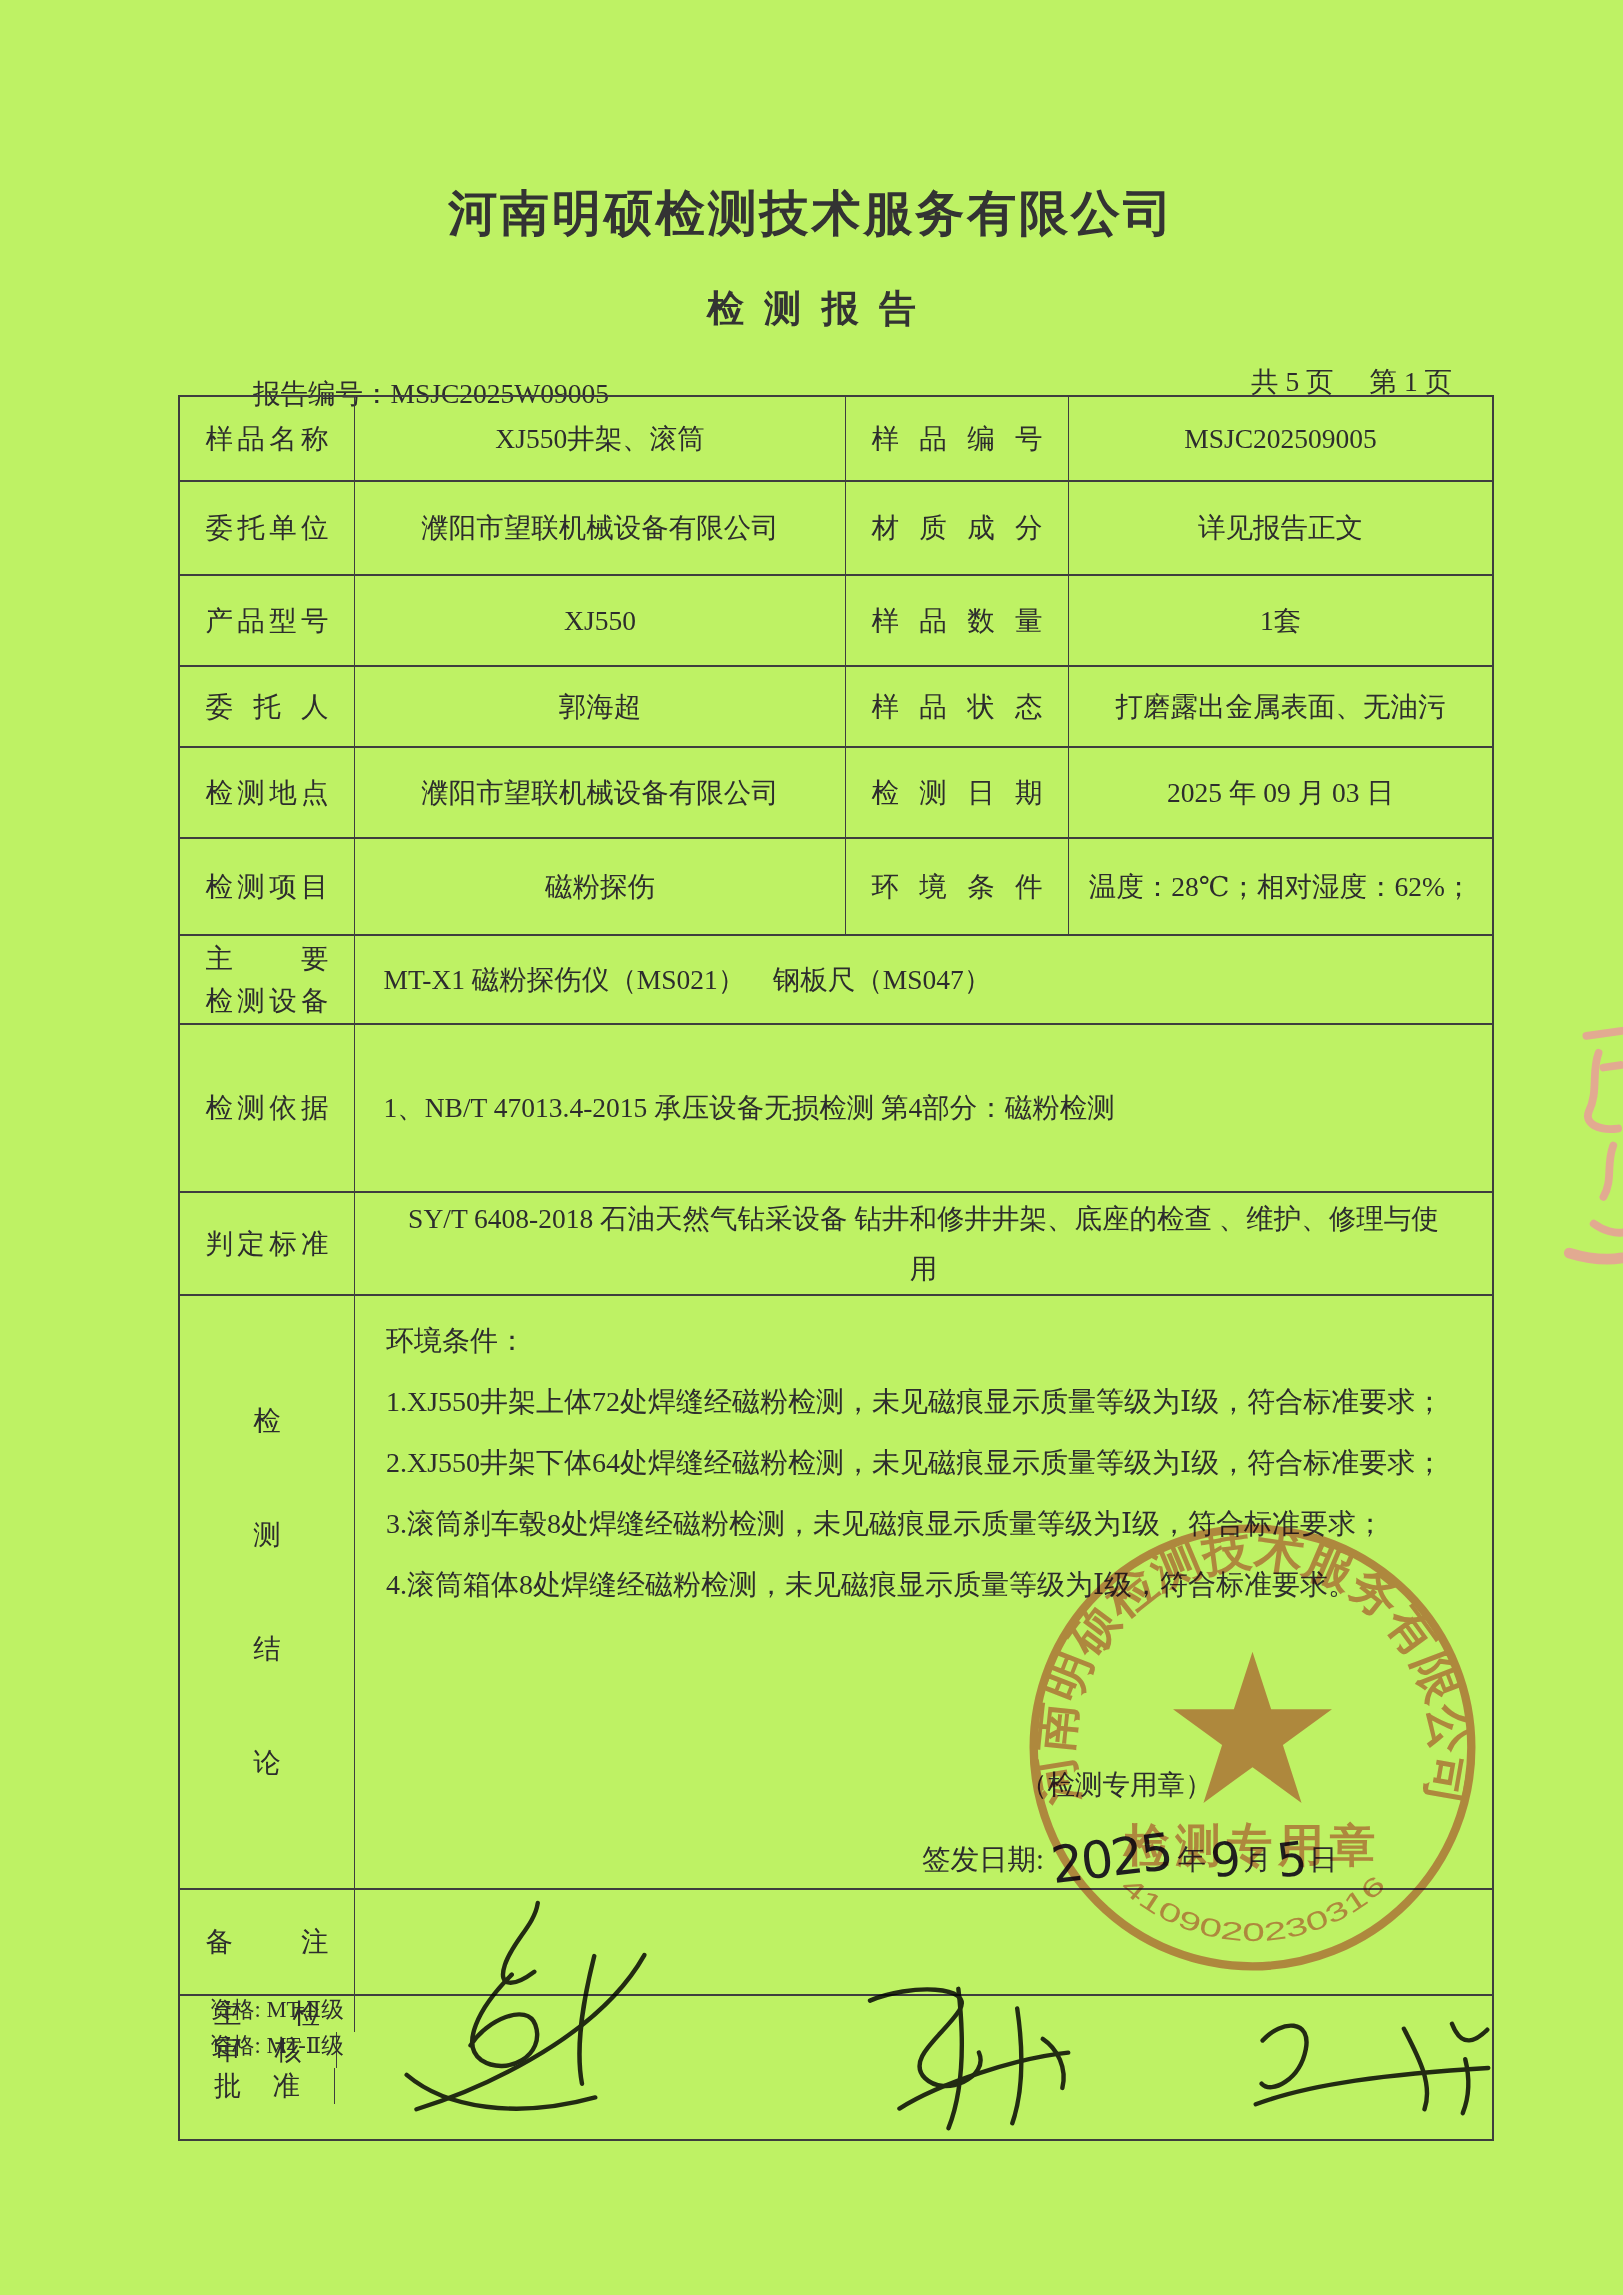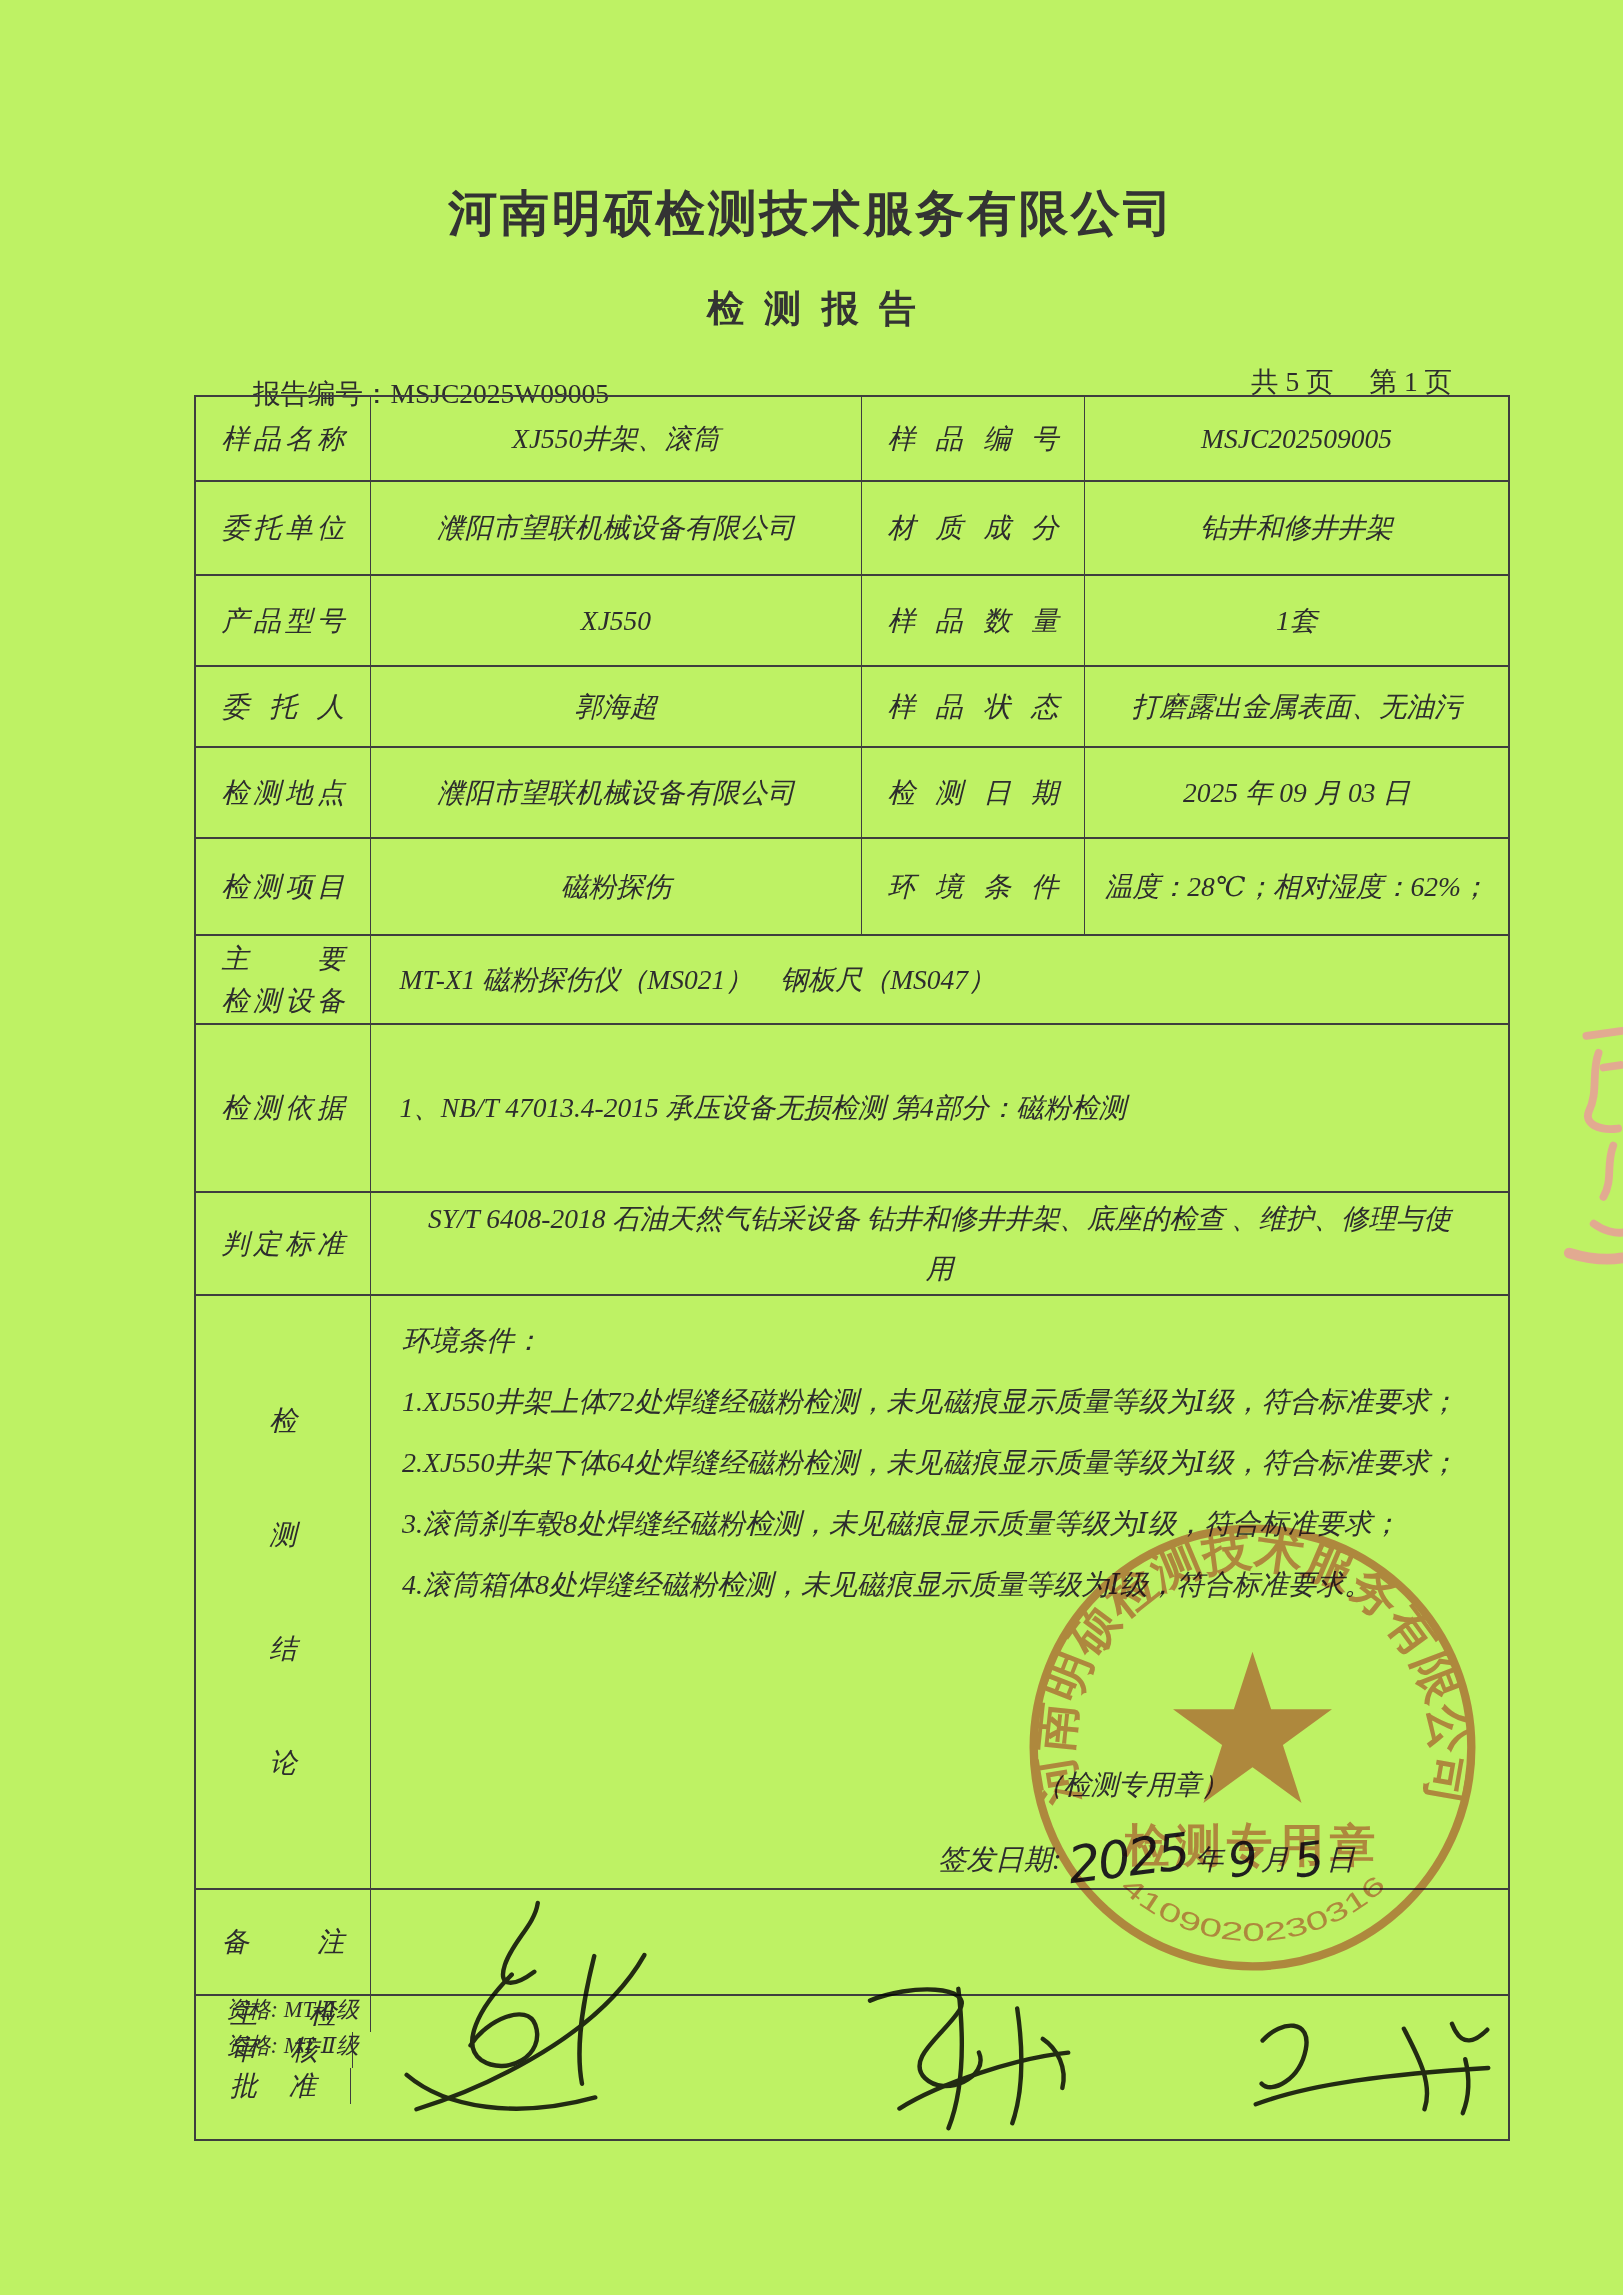--- a/index.html
+++ b/index.html
@@ -25,29 +25,28 @@
     position:absolute;left:0;top:284px;width:100%;
     text-align:center;font-size:37px;font-weight:bold;
     letter-spacing:0.55em;text-indent:0.55em;margin:0;color:#333;
   }
   .info-line{position:absolute;top:364px;left:0;width:100%;font-size:27.5px;}
   .report-no{position:absolute;left:253px;top:12px;}
   .pagination{position:absolute;left:1251px;top:0;}
   .pagination .gap{display:inline-block;width:36px;}
   
   .tbl{
-    position:absolute;left:194px;top:395px;
+    position:absolute;left:178px;top:395px;
     width:1312px;height:1742px;
     display:grid;
     grid-template-columns:175px 491px 223px 423px;
     grid-template-rows:85px 94px 91px 81px 91px 97px 89px 168px 103px 594px 106px 142px;
     border:2.9px solid var(--bd);
     box-sizing:content-box;
     font-size:27.5px;
-    font-style:italic;
   }
   .c{
     display:flex;align-items:center;justify-content:center;
     box-sizing:border-box;overflow:visible;position:relative;
   }
   .br{border-right:1.5px solid var(--bd);}
   .bb{border-bottom:2px solid var(--bd);}
   .lab{padding:0 25.5px;}
   .lab .jline{display:block;width:100%;text-align:justify;text-align-last:justify;line-height:1.5;}
   .val{text-align:center;padding:0 9.8px;}
@@ -110,21 +109,21 @@
       </div>
     <div class="c bb val">MSJC202509005</div>
 
     <div class="c br bb lab">
         <span class="jline">委托单位</span>
       </div>
     <div class="c br bb val">濮阳市望联机械设备有限公司</div>
     <div class="c br bb lab">
         <span class="jline">材质成分</span>
       </div>
-    <div class="c bb val">钻井和修井井架</div>
+    <div class="c bb val">详见报告正文</div>
 
     <div class="c br bb lab">
         <span class="jline">产品型号</span>
       </div>
     <div class="c br bb val">XJ550</div>
     <div class="c br bb lab">
         <span class="jline">样品数量</span>
       </div>
     <div class="c bb val">1套</div>
 

